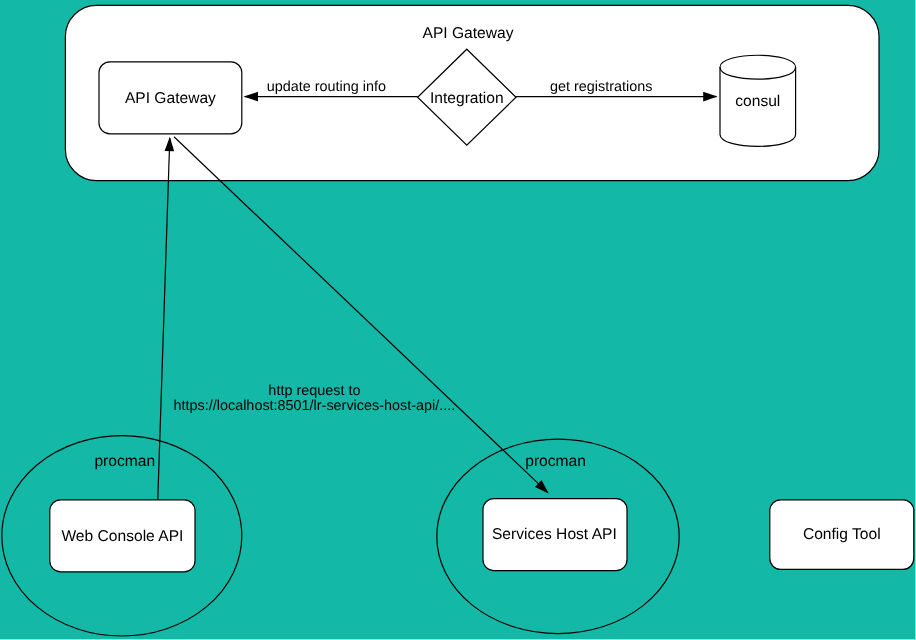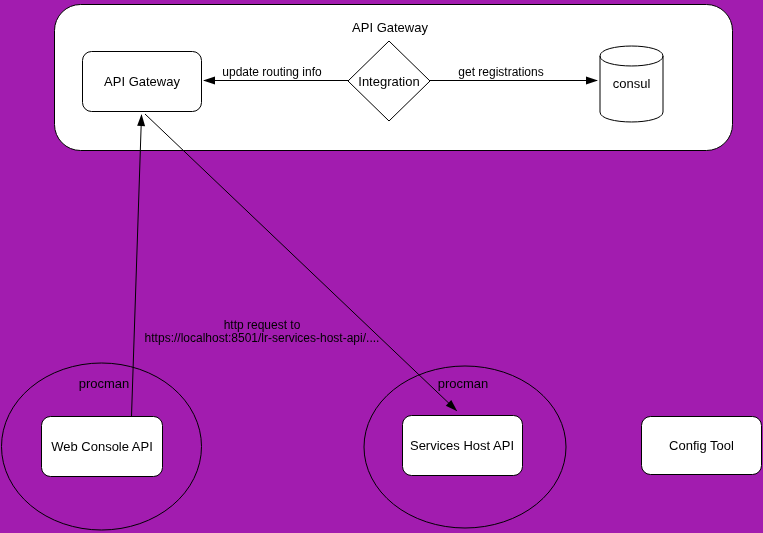--- a/index.html
+++ b/index.html
@@ -4,21 +4,21 @@
 <style>
   html, body {
     margin: 0;
     padding: 0;
     background: #ffffff;
   }
   .canvas {
     position: relative;
     width: 763px;
     height: 533px;
-    background: #a21caf;
+    background: #14b8a6;
     font-family: "Liberation Sans", sans-serif;
     overflow: hidden;
   }
   svg { display: block; }
   .shape {
     fill: #ffffff;
     stroke: #000000;
     stroke-width: 1;
   }
   .edge {

